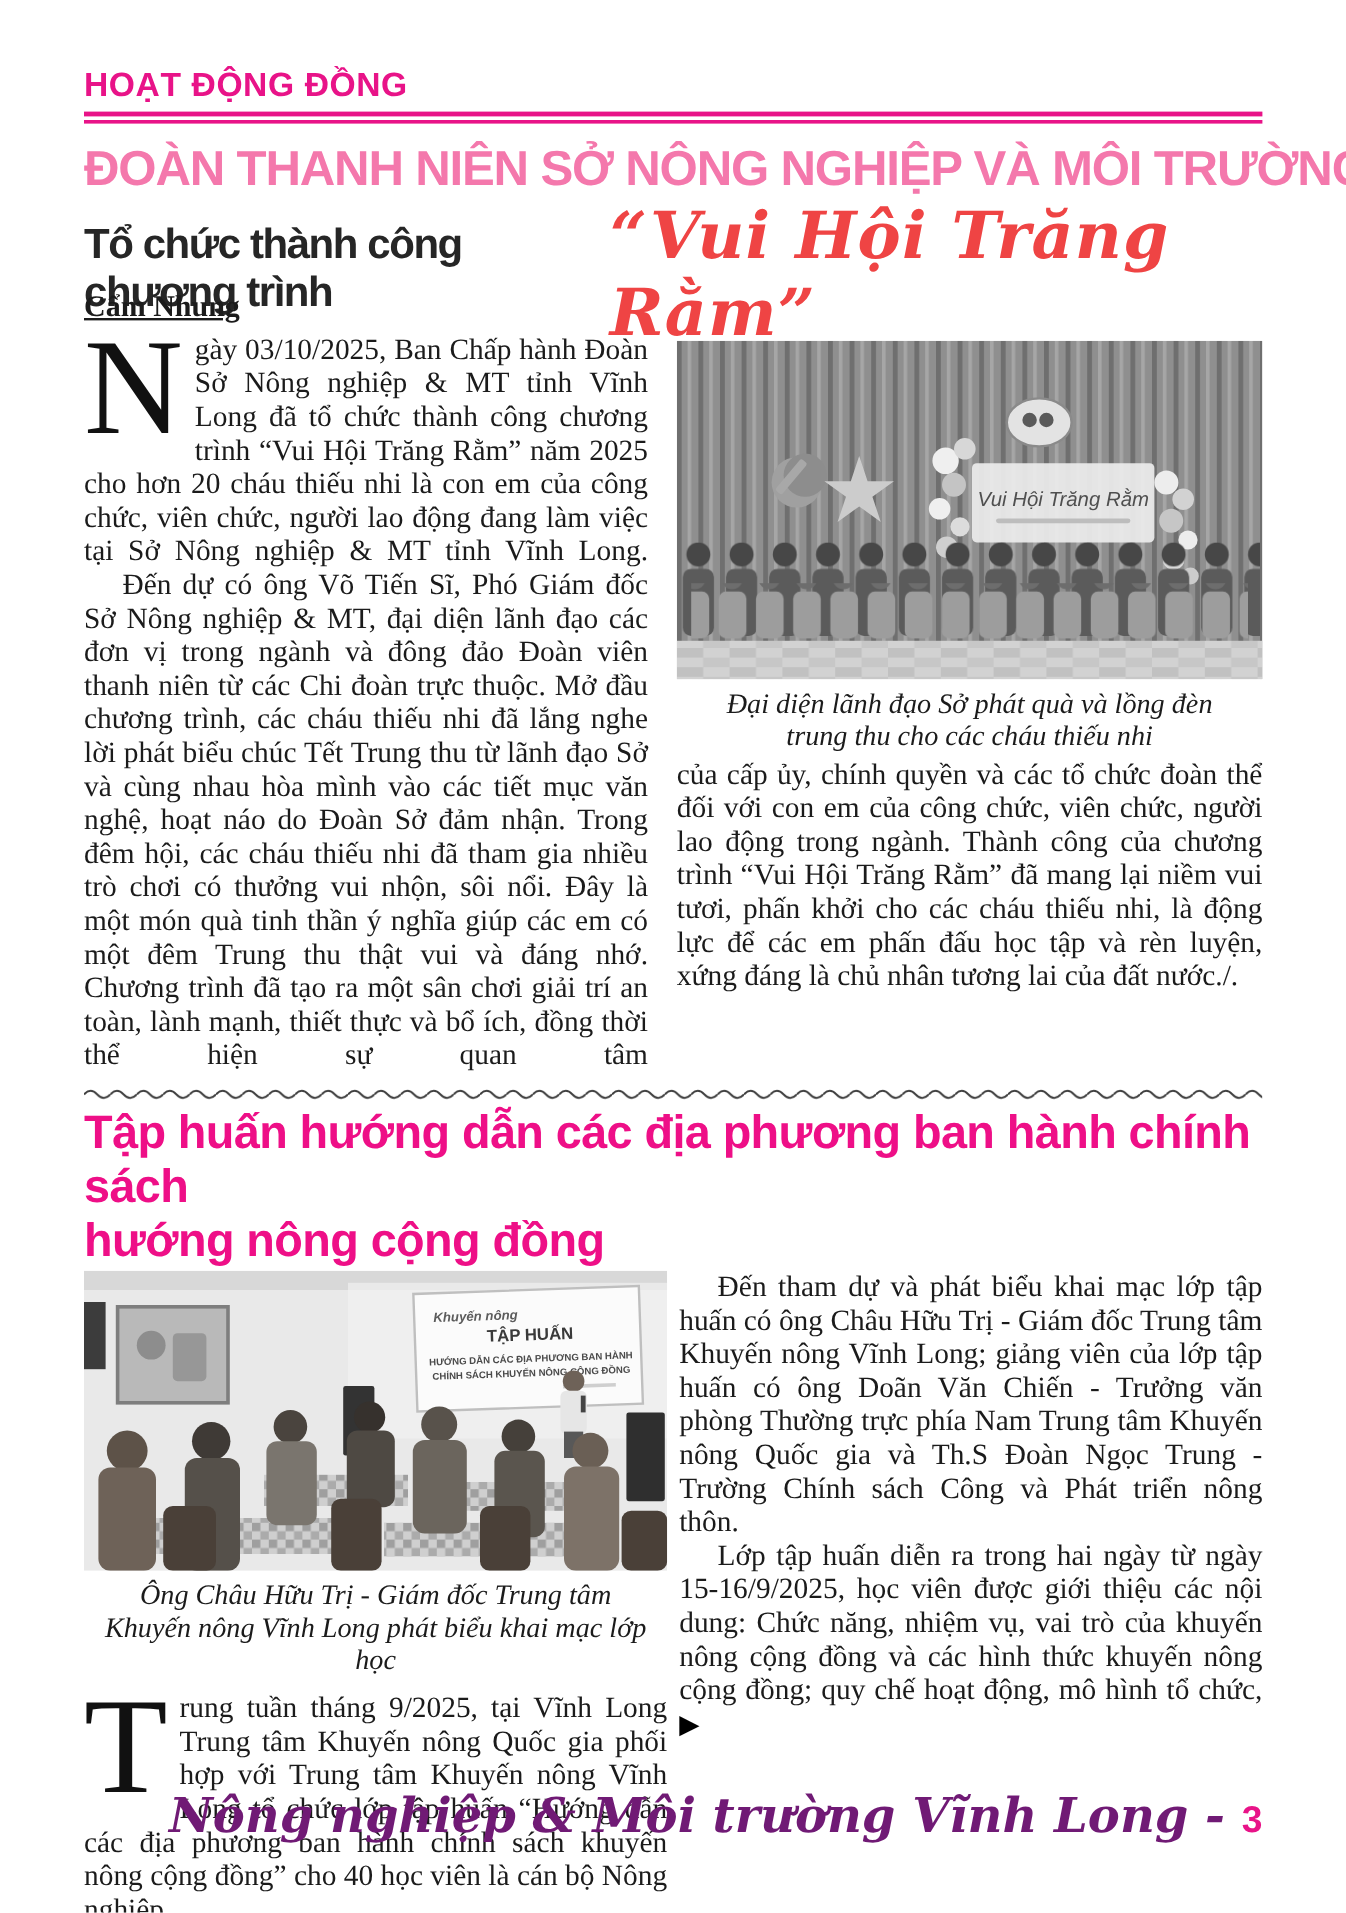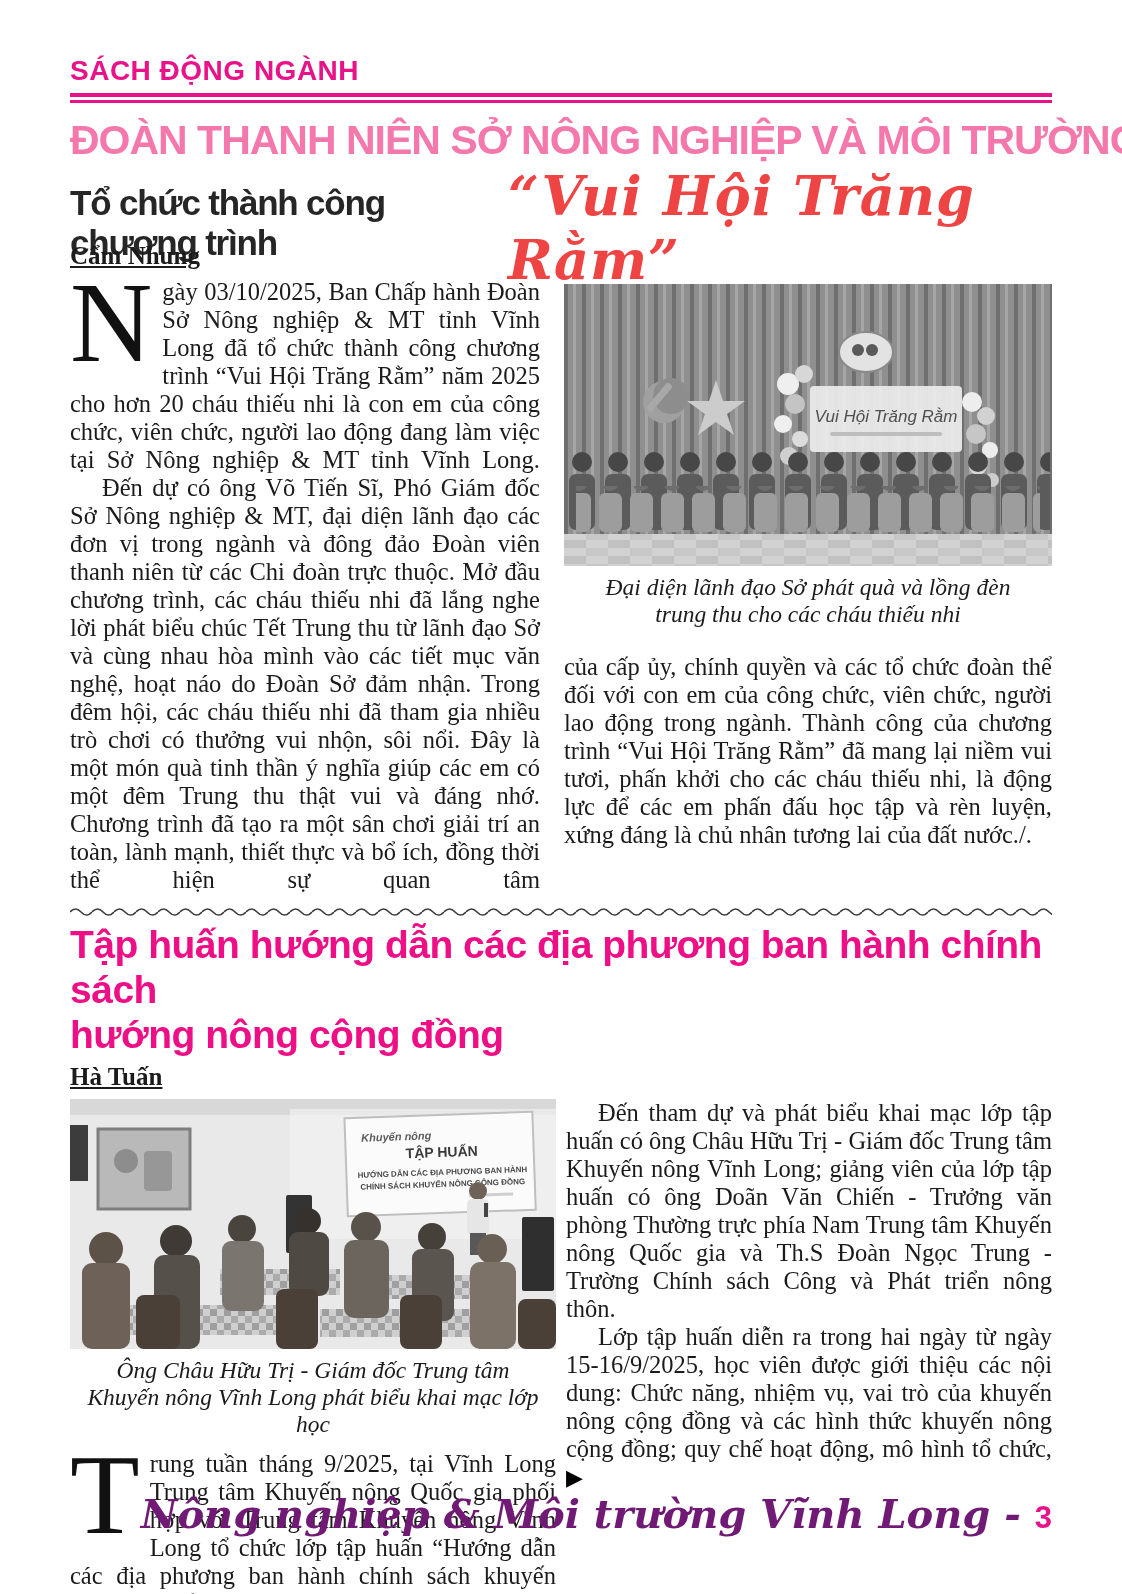--- a/index.html
+++ b/index.html
@@ -58,21 +58,21 @@
     font-size:114px;line-height:84px;margin:3px 10px 0 0;color:#111;
   }
   
   figure{margin:0;}
   .photo-frame{display:block;width:100%;}
   figcaption{
     font-style:italic;text-align:center;
     font-size:23.5px;line-height:27px;margin-top:8px;padding:0 14px;
   }
   .a1-photo{margin-top:6px;}
-  .a1-col2-text{margin-top:25px;}
+  .a1-col2-text{margin-top:4px;}
   
   .wave{display:block;width:100%;height:12px;margin:12px 0 2px 0;}
   
   .a2-title{
     margin:4px 0 2px 0;text-align:left;
     font-family:"Liberation Sans", sans-serif;font-weight:700;
     font-size:39px;line-height:45px;letter-spacing:-0.5px;color:#EE0F87;
   }
   .a2-left-par{margin-top:12px;}
   .arrow{
@@ -92,21 +92,21 @@
     font-size:31px;color:#E81388;
   }
   svg text{font-family:"Liberation Sans", sans-serif;}
 </style>
 </head>
 <body>
 
 <div class="page">
 
   <div>
-    <div class="section-label">SÁCH ĐỘNG NGÀNH</div>
+    <div class="section-label">HOẠT ĐỘNG ĐỒNG</div>
     <div class="double-rule"></div>
   </div>
 
   <section>
     <h1 class="a1-title">ĐOÀN THANH NIÊN SỞ NÔNG NGHIỆP VÀ MÔI TRƯỜNG</h1>
 
     <div class="a1-subrow">
       <span class="a1-subtitle">Tổ chức thành công chương trình</span>
       <span class="script">“Vui Hội Trăng Rằm”</span>
     </div>
@@ -195,21 +195,20 @@
         <path d="M0 6 Q5.5 0 11 6 Q16.5 12 22 6" fill="none" stroke="#3d3d3d" stroke-width="1.6"></path>
       </pattern>
     </defs>
     <rect width="982" height="12" fill="url(#wv)"></rect>
   </svg>
 
   <section>
     <h2 class="a2-title"><span>Tập huấn hướng dẫn các địa phương ban hành chính sách</span><br>
       <span>hướng nông cộng đồng</span></h2>
 
-    <div class="byline">Hà Tuấn</div>
 
     <div class="cols2">
 
       <div>
         <figure>
           <svg class="photo-frame" viewBox="0 0 486 250" width="486" height="250" preserveAspectRatio="none" role="img">
             <defs>
               <pattern id="check" patternUnits="userSpaceOnUse" width="14" height="14">
                 <rect width="14" height="14" fill="#cfcfcf"></rect>
                 <rect width="7" height="7" fill="#9f9f9f"></rect>

